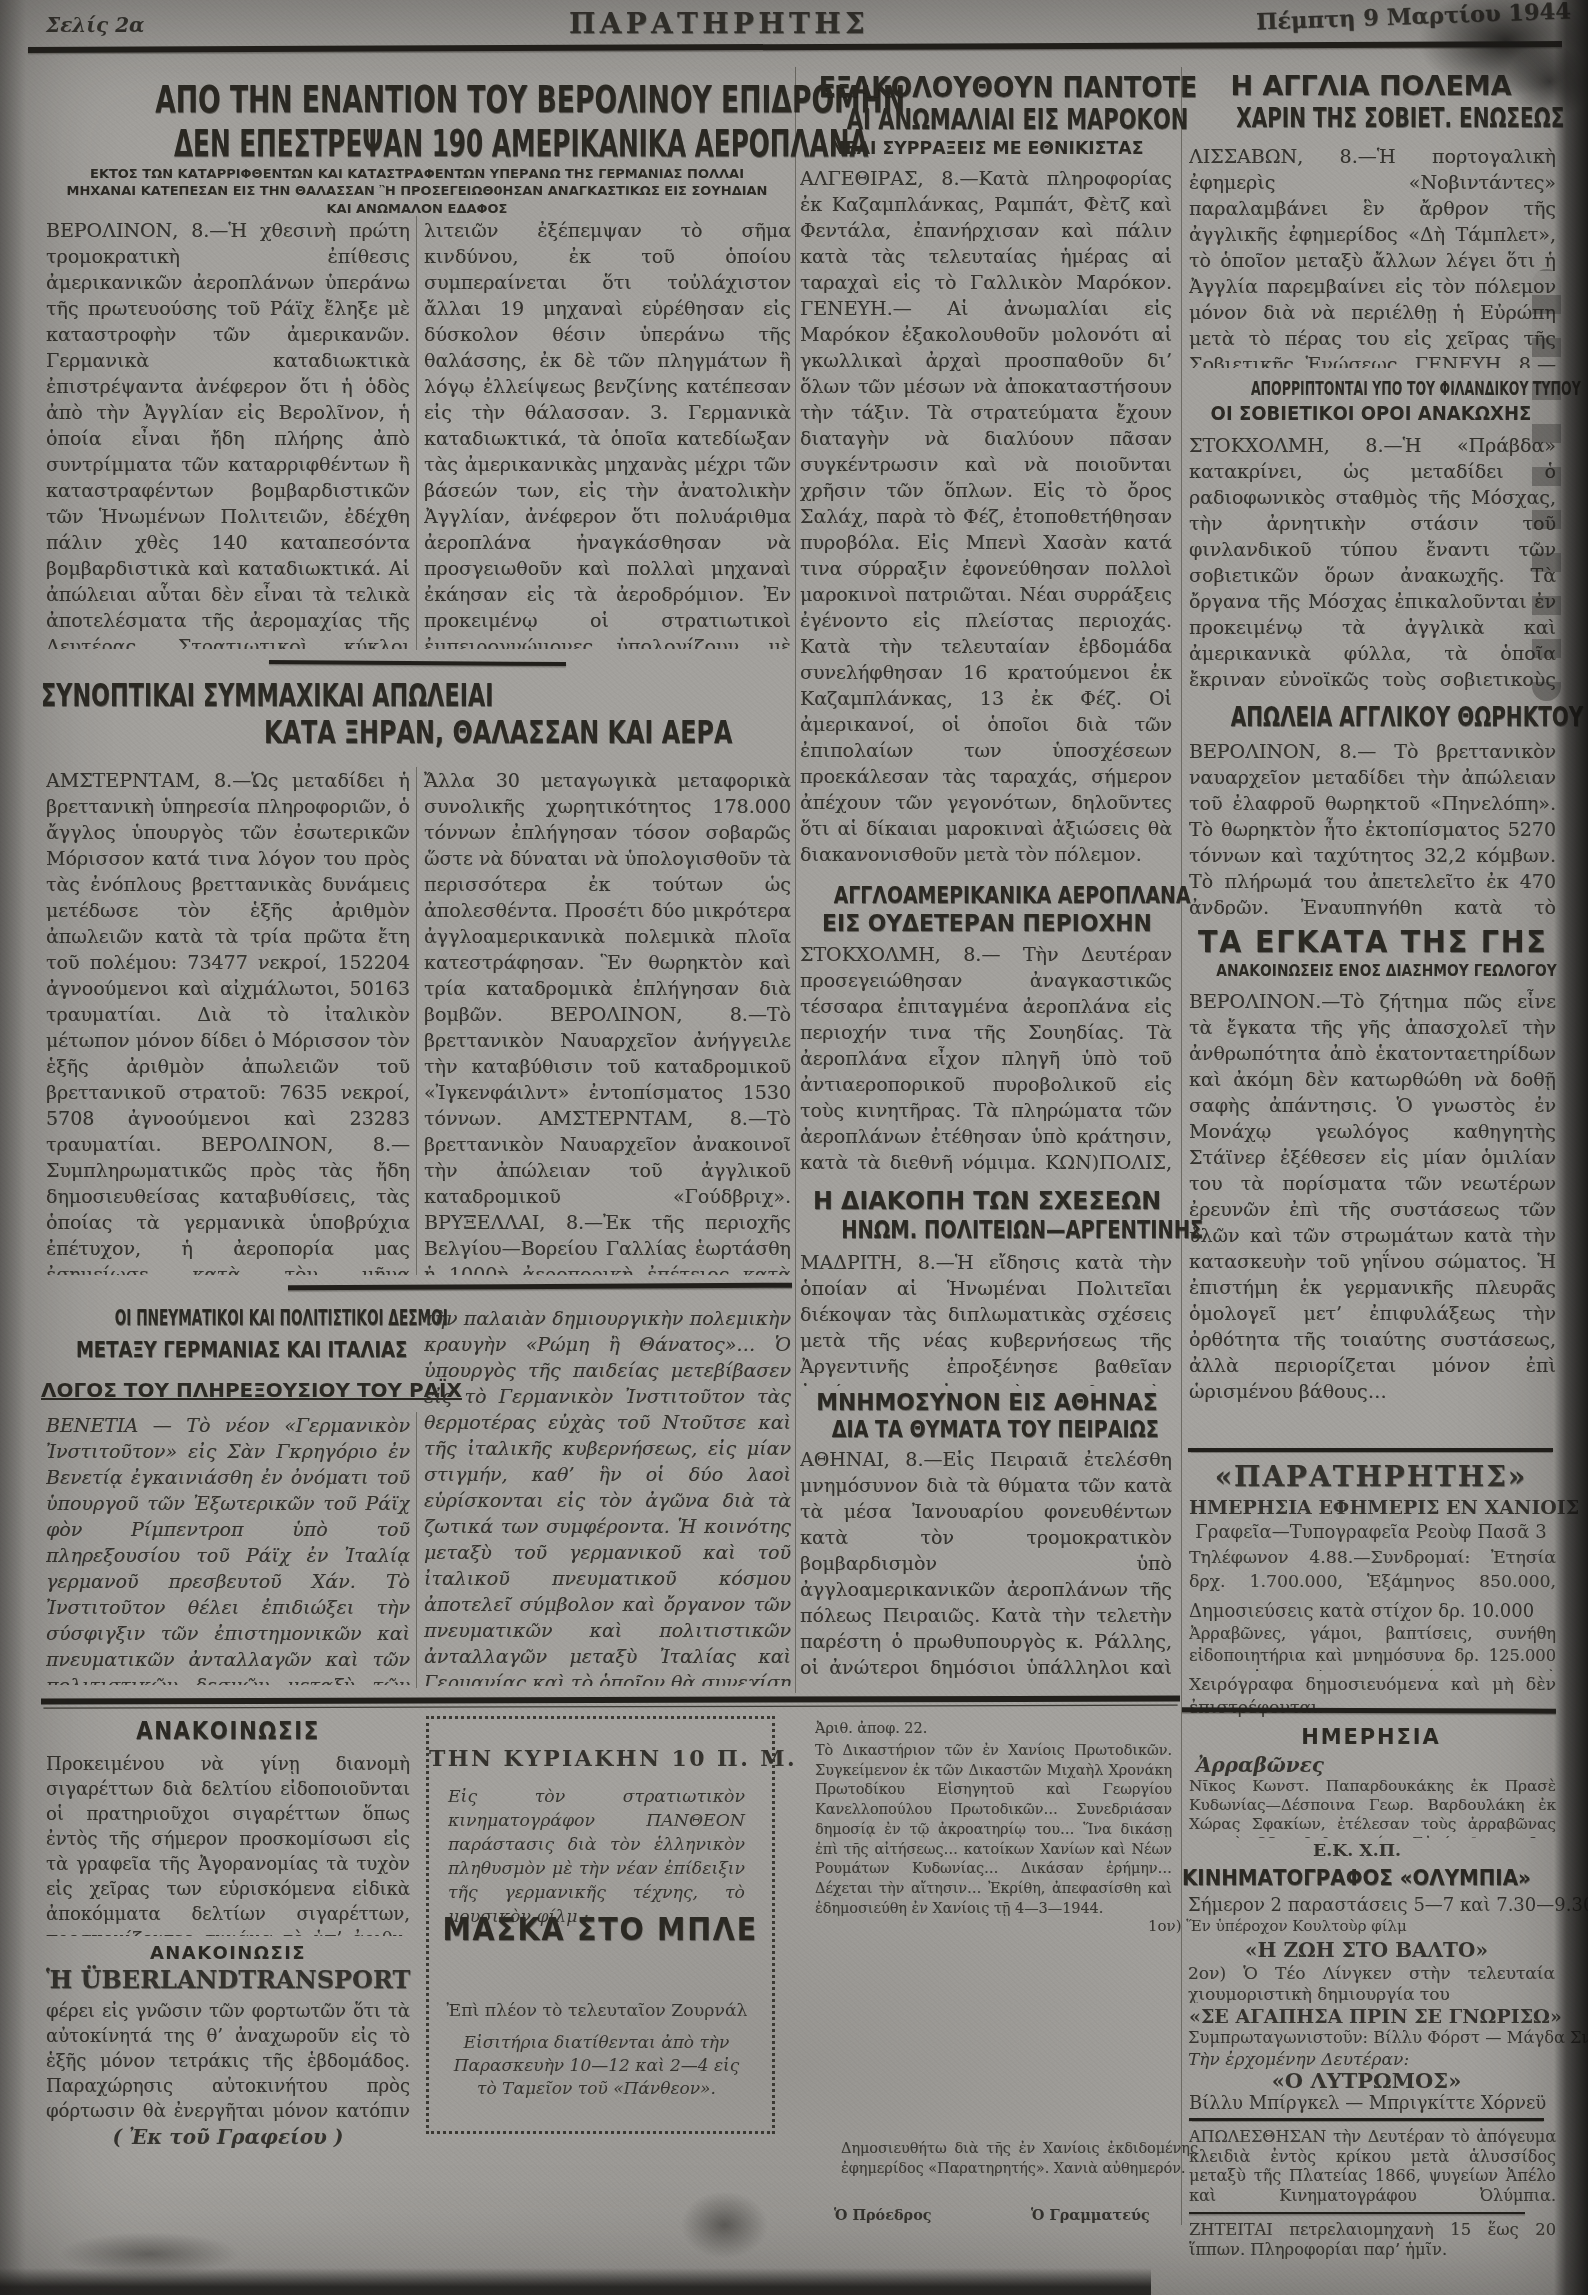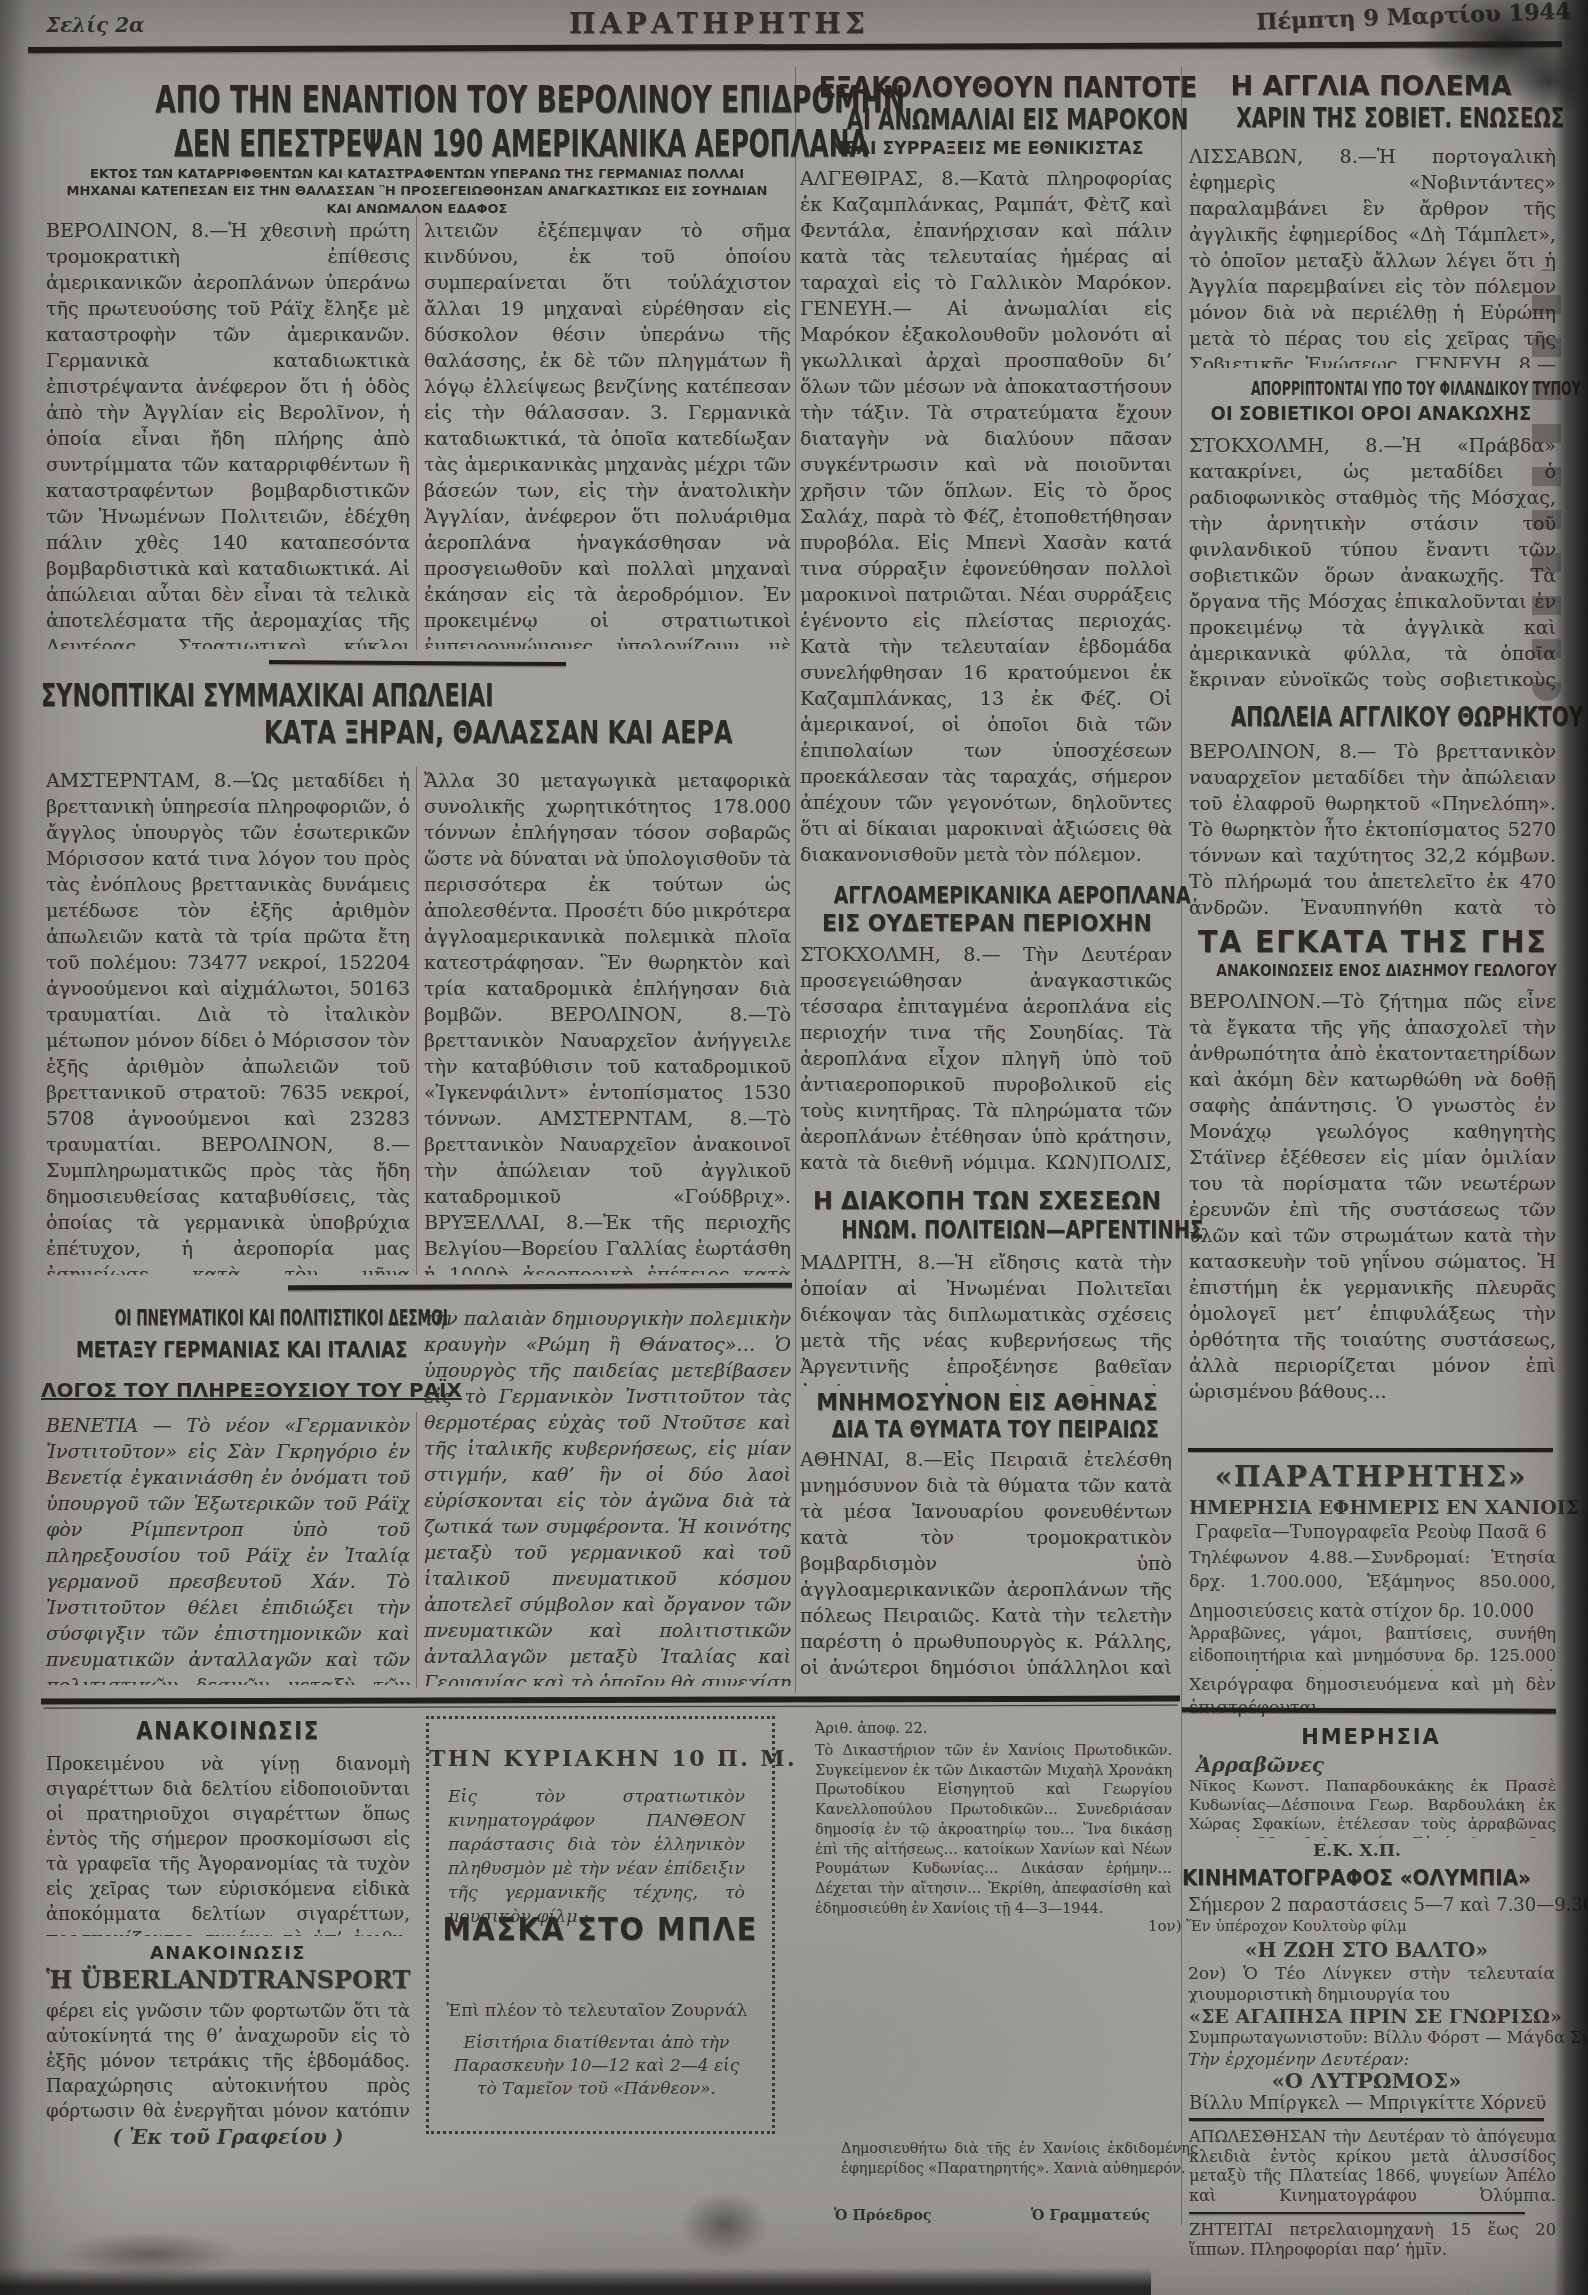--- a/index.html
+++ b/index.html
@@ -114,21 +114,21 @@
   <div class="abs sans ctr nw headshadow" style="left:1189px;top:702px;width:364px;font-size:26px;transform:scaleX(0.77);">ΑΠΩΛΕΙΑ ΑΓΓΛΙΚΟΥ ΘΩΡΗΚΤΟΥ</div>
   <div class="abs bodytxt" style="left:1189px;top:738px;width:367px;height:177px;">ΒΕΡΟΛΙΝΟΝ, 8.— Τὸ βρεττανικὸν ναυαρχεῖον μεταδίδει τὴν ἀπώλειαν τοῦ ἐλαφροῦ θωρηκτοῦ «Πηνελόπη». Τὸ θωρηκτὸν ἦτο ἐκτοπίσματος 5270 τόννων καὶ ταχύτητος 32,2 κόμβων. Τὸ πλήρωμά του ἀπετελεῖτο ἐκ 470 ἀνδρῶν. Ἐναυπηγήθη κατὰ τὸ διάστημα ἀπὸ 1933-36 καὶ ἔφερε 6 πυροβόλα τῶν 15,2 καὶ 8 τῶν 10,2.</div>
 
   <div class="abs sans ctr nw headshadow" style="left:1189px;top:924px;width:364px;font-size:30px;transform:scaleX(0.95);letter-spacing:1.9px;">ΤΑ ΕΓΚΑΤΑ ΤΗΣ ΓΗΣ</div>
   <div class="abs sans ctr nw" style="left:1189px;top:961px;width:364px;font-size:16.3px;transform:scaleX(0.85);">ΑΝΑΚΟΙΝΩΣΕΙΣ ΕΝΟΣ ΔΙΑΣΗΜΟΥ ΓΕΩΛΟΓΟΥ</div>
   <div class="abs bodytxt" style="left:1189px;top:988px;width:367px;height:448px;">ΒΕΡΟΛΙΝΟΝ.—Τὸ ζήτημα πῶς εἶνε τὰ ἔγκατα τῆς γῆς ἀπασχολεῖ τὴν ἀνθρωπότητα ἀπὸ ἑκατονταετηρίδων καὶ ἀκόμη δὲν κατωρθώθη νὰ δοθῇ σαφὴς ἀπάντησις. Ὁ γνωστὸς ἐν Μονάχῳ γεωλόγος καθηγητὴς Στάϊνερ ἐξέθεσεν εἰς μίαν ὁμιλίαν του τὰ πορίσματα τῶν νεωτέρων ἐρευνῶν ἐπὶ τῆς συστάσεως τῶν ὑλῶν καὶ τῶν στρωμάτων κατὰ τὴν κατασκευὴν τοῦ γηΐνου σώματος. Ἡ ἐπιστήμη ἐκ γερμανικῆς πλευρᾶς ὁμολογεῖ μετ’ ἐπιφυλάξεως τὴν ὀρθότητα τῆς τοιαύτης συστάσεως, ἀλλὰ περιορίζεται μόνον ἐπὶ ὡρισμένου βάθους…</div>
 
   <div class="abs hline" style="left:1188px;top:1448px;width:365px;height:3.8px;"></div>
   <div class="abs serif ctr nw headshadow" style="left:1189px;top:1460px;width:364px;font-size:28px;font-weight:bold;letter-spacing:1.9px;">«ΠΑΡΑΤΗΡΗΤΗΣ»</div>
   <div class="abs serif ctr nw" style="left:1189px;top:1496px;width:364px;font-size:19px;font-weight:bold;">ΗΜΕΡΗΣΙΑ ΕΦΗΜΕΡΙΣ ΕΝ ΧΑΝΙΟΙΣ</div>
-  <div class="abs serif ctr nw" style="left:1189px;top:1521px;width:364px;font-size:18px;">Γραφεῖα—Τυπογραφεῖα Ρεοὺφ Πασᾶ 6</div>
+  <div class="abs serif ctr nw" style="left:1189px;top:1521px;width:364px;font-size:18px;">Γραφεῖα—Τυπογραφεῖα Ρεοὺφ Πασᾶ 3</div>
   <div class="abs smalltxt" style="left:1189px;top:1545px;width:367px;height:52px;font-size:17.3px;line-height:24px;">Τηλέφωνον 4.88.—Συνδρομαί: Ἐτησία δρχ. 1.700.000, Ἑξάμηνος 850.000, Τρίμηνος 425.000</div>
   <div class="abs serif nw" style="left:1189px;top:1600px;font-size:18px;">Δημοσιεύσεις κατὰ στίχον δρ. 10.000</div>
   <div class="abs smalltxt" style="left:1189px;top:1623px;width:367px;height:48px;font-size:16.3px;line-height:22px;">Ἀρραβῶνες, γάμοι, βαπτίσεις, συνήθη εἰδοποιητήρια καὶ μνημόσυνα δρ. 125.000 κατ’ ἀποκοπήν. Διαφημίσεις, μικραὶ ἀγγελίαι κ.λ.π. ἰδιαιτέρα συμφωνία.</div>
   <div class="abs smalltxt" style="left:1189px;top:1673px;width:367px;height:44px;font-size:17.3px;line-height:23px;">Χειρόγραφα δημοσιευόμενα καὶ μὴ δὲν ἐπιστρέφονται.</div>
   <div class="abs hline" style="left:1182px;top:1708px;width:374px;height:4.8px;transform:rotate(0.2deg);"></div>
 
   <div class="abs sans ctr nw" style="left:1189px;top:1725px;width:364px;font-size:21px;letter-spacing:1.9px;">ΗΜΕΡΗΣΙΑ</div>
   <div class="abs serif it nw" style="left:1196px;top:1753px;font-size:20px;font-weight:bold;">Ἀρραβῶνες</div>
   <div class="abs smalltxt" style="left:1189px;top:1777px;width:367px;height:61px;font-size:15.3px;line-height:19px;">Νῖκος Κωνστ. Παπαρδουκάκης ἐκ Πρασὲ Κυδωνίας—Δέσποινα Γεωρ. Βαρδουλάκη ἐκ Χώρας Σφακίων, ἐτέλεσαν τοὺς ἀρραβῶνας των τὴν 23ην Φεβρουαρίου. Εὐχόμεθα ταχεῖαν τὴν στέψιν.</div>
   <div class="abs serif ctr nw" style="left:1189px;top:1840px;width:336px;font-size:17.3px;font-weight:bold;">Ε.Κ.   Χ.Π.</div>

